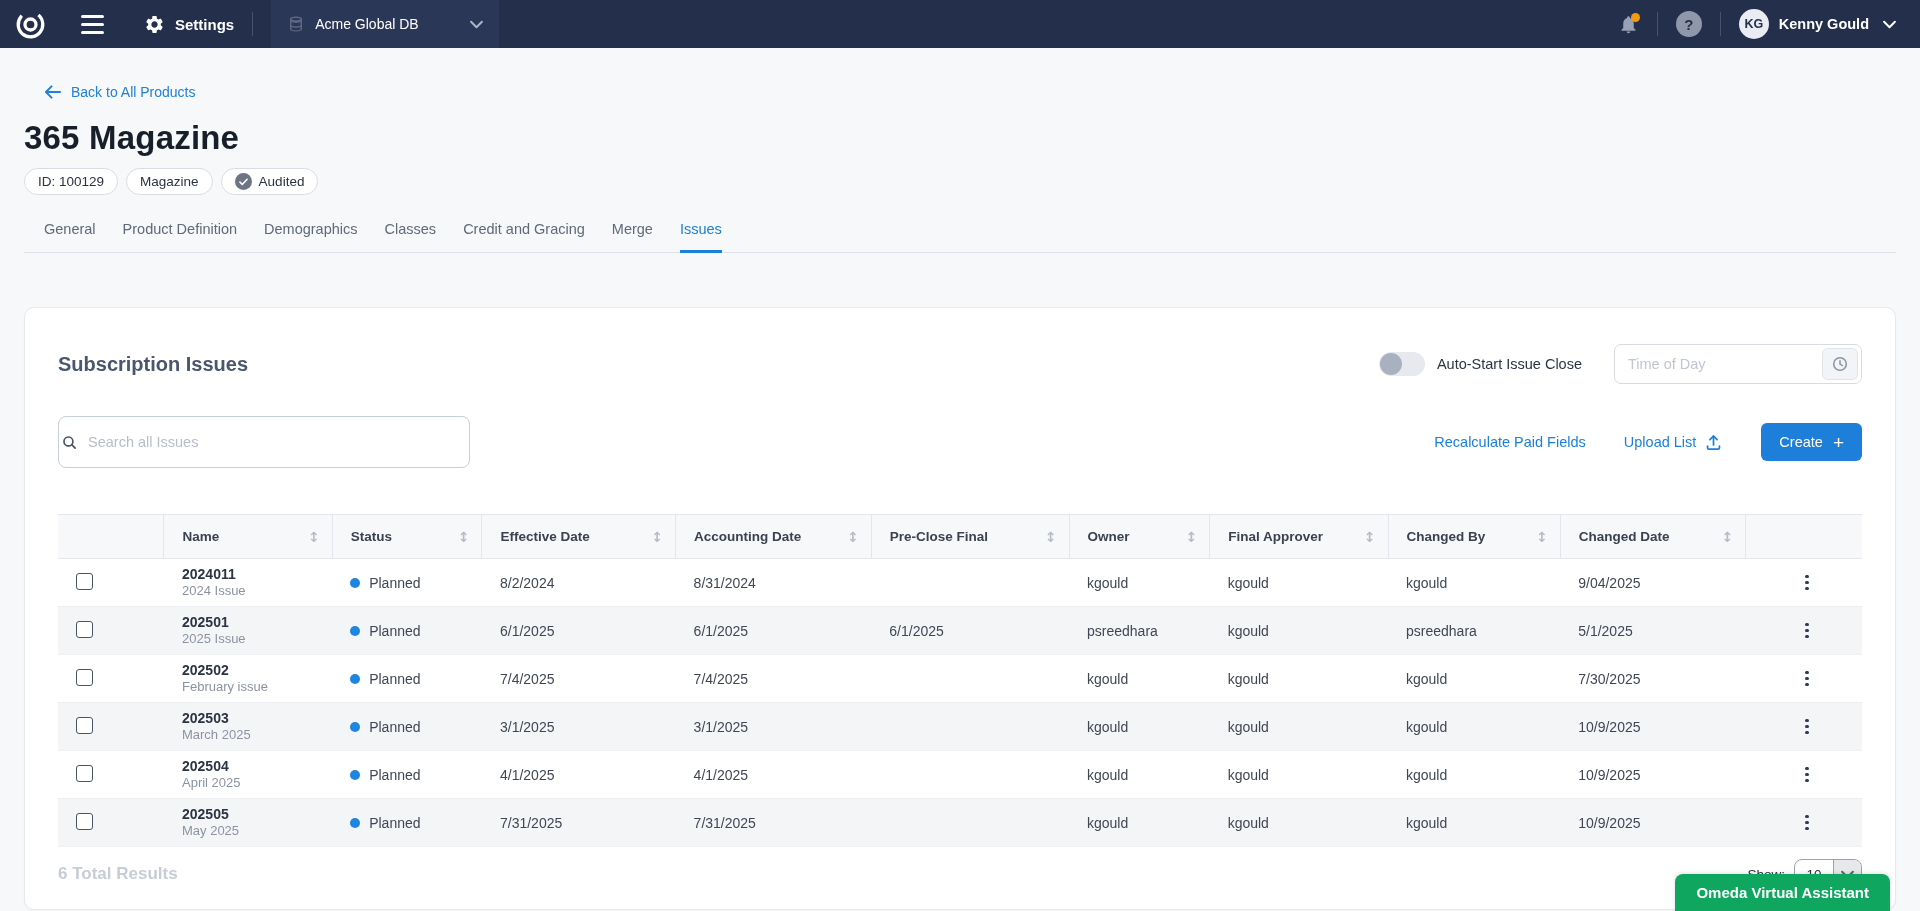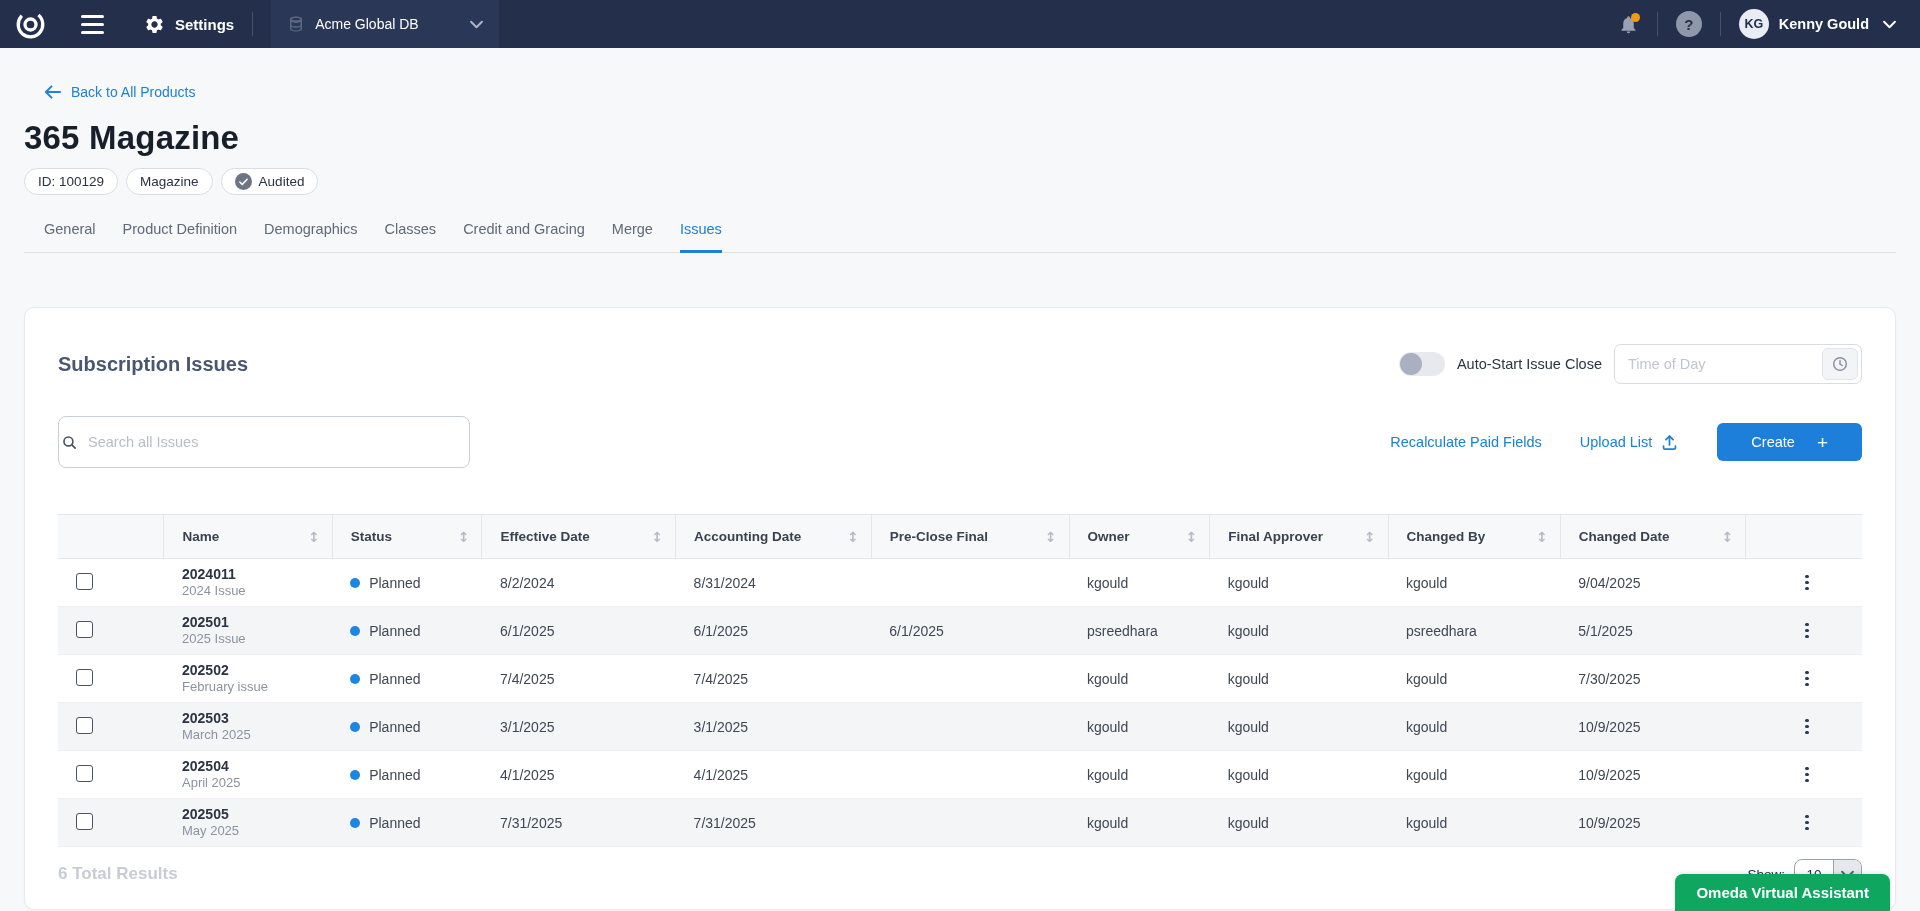--- a/index.html
+++ b/index.html
@@ -83,21 +83,21 @@
   .toggle {
     width:46px; height:24px; border-radius:12px; background:#e7e9ee; position:relative; cursor:pointer;
   }
   .toggle .knob {
     position:absolute; left:1px; top:1px; width:22px; height:22px; border-radius:50%;
     background:#a9b1c0;
   }
   .autostart-label { font-size:14.5px; color:#2b3442; }
   .time-input {
     display:flex; align-items:center; width:248px; height:40px; border:1px solid #d8dce2;
-    border-radius:7px; background:#fff; padding:0 3px 0 13px; margin-left:0;
+    border-radius:7px; background:#fff; padding:0 3px 0 13px; margin-left:20px;
   }
   .time-input input {
     flex:1; border:none; outline:none; font-size:14.5px; font-family:inherit; color:#2b3442;
     background:transparent; min-width:0;
   }
   .time-input input::placeholder { color:#c0c5cf; }
   .clock-btn {
     width:36px; height:32px; border:1px solid #e0e3e8; background:#f3f4f7; border-radius:6px;
     display:flex; align-items:center; justify-content:center; cursor:pointer;
   }
@@ -108,21 +108,21 @@
     display:flex; align-items:center; gap:10px; width:412px; height:52px;
     border:1px solid #c9cfd8; border-radius:8px; background:#fff; padding:0 2px;
   }
   .search-box input {
     flex:1; border:none; outline:none; font-size:14.5px; font-family:inherit; color:#2b3442;
   }
   .search-box input::placeholder { color:#b7bdc7; }
   .toolbar-right { display:flex; align-items:center; gap:38px; }
   .link { color:#1b80d8; font-size:14.5px; text-decoration:none; cursor:pointer; display:inline-flex; align-items:center; gap:8px; }
   .btn-create {
-    display:inline-flex; align-items:center; gap:22px; height:38px; padding:0 34px;
+    display:inline-flex; align-items:center; gap:10px; height:38px; padding:0 18px;
     background:#1d7fd9; color:#fff; border:none; border-radius:6px; font-size:14.5px;
     font-weight:500; font-family:inherit; cursor:pointer;
   }
   .btn-create .plus { font-size:19px; font-weight:400; line-height:1; }
 
   
   .issues-table { width:100%; border-collapse:collapse; table-layout:fixed; margin-top:46px; }
   .issues-table thead th {
     background:#f7f8fa; height:44px; border-top:1px solid #e3e6eb; border-bottom:1px solid #e3e6eb;
     font-size:13.5px; font-weight:700; color:#3a4250; text-align:center; padding:0 12px 0 18px;

